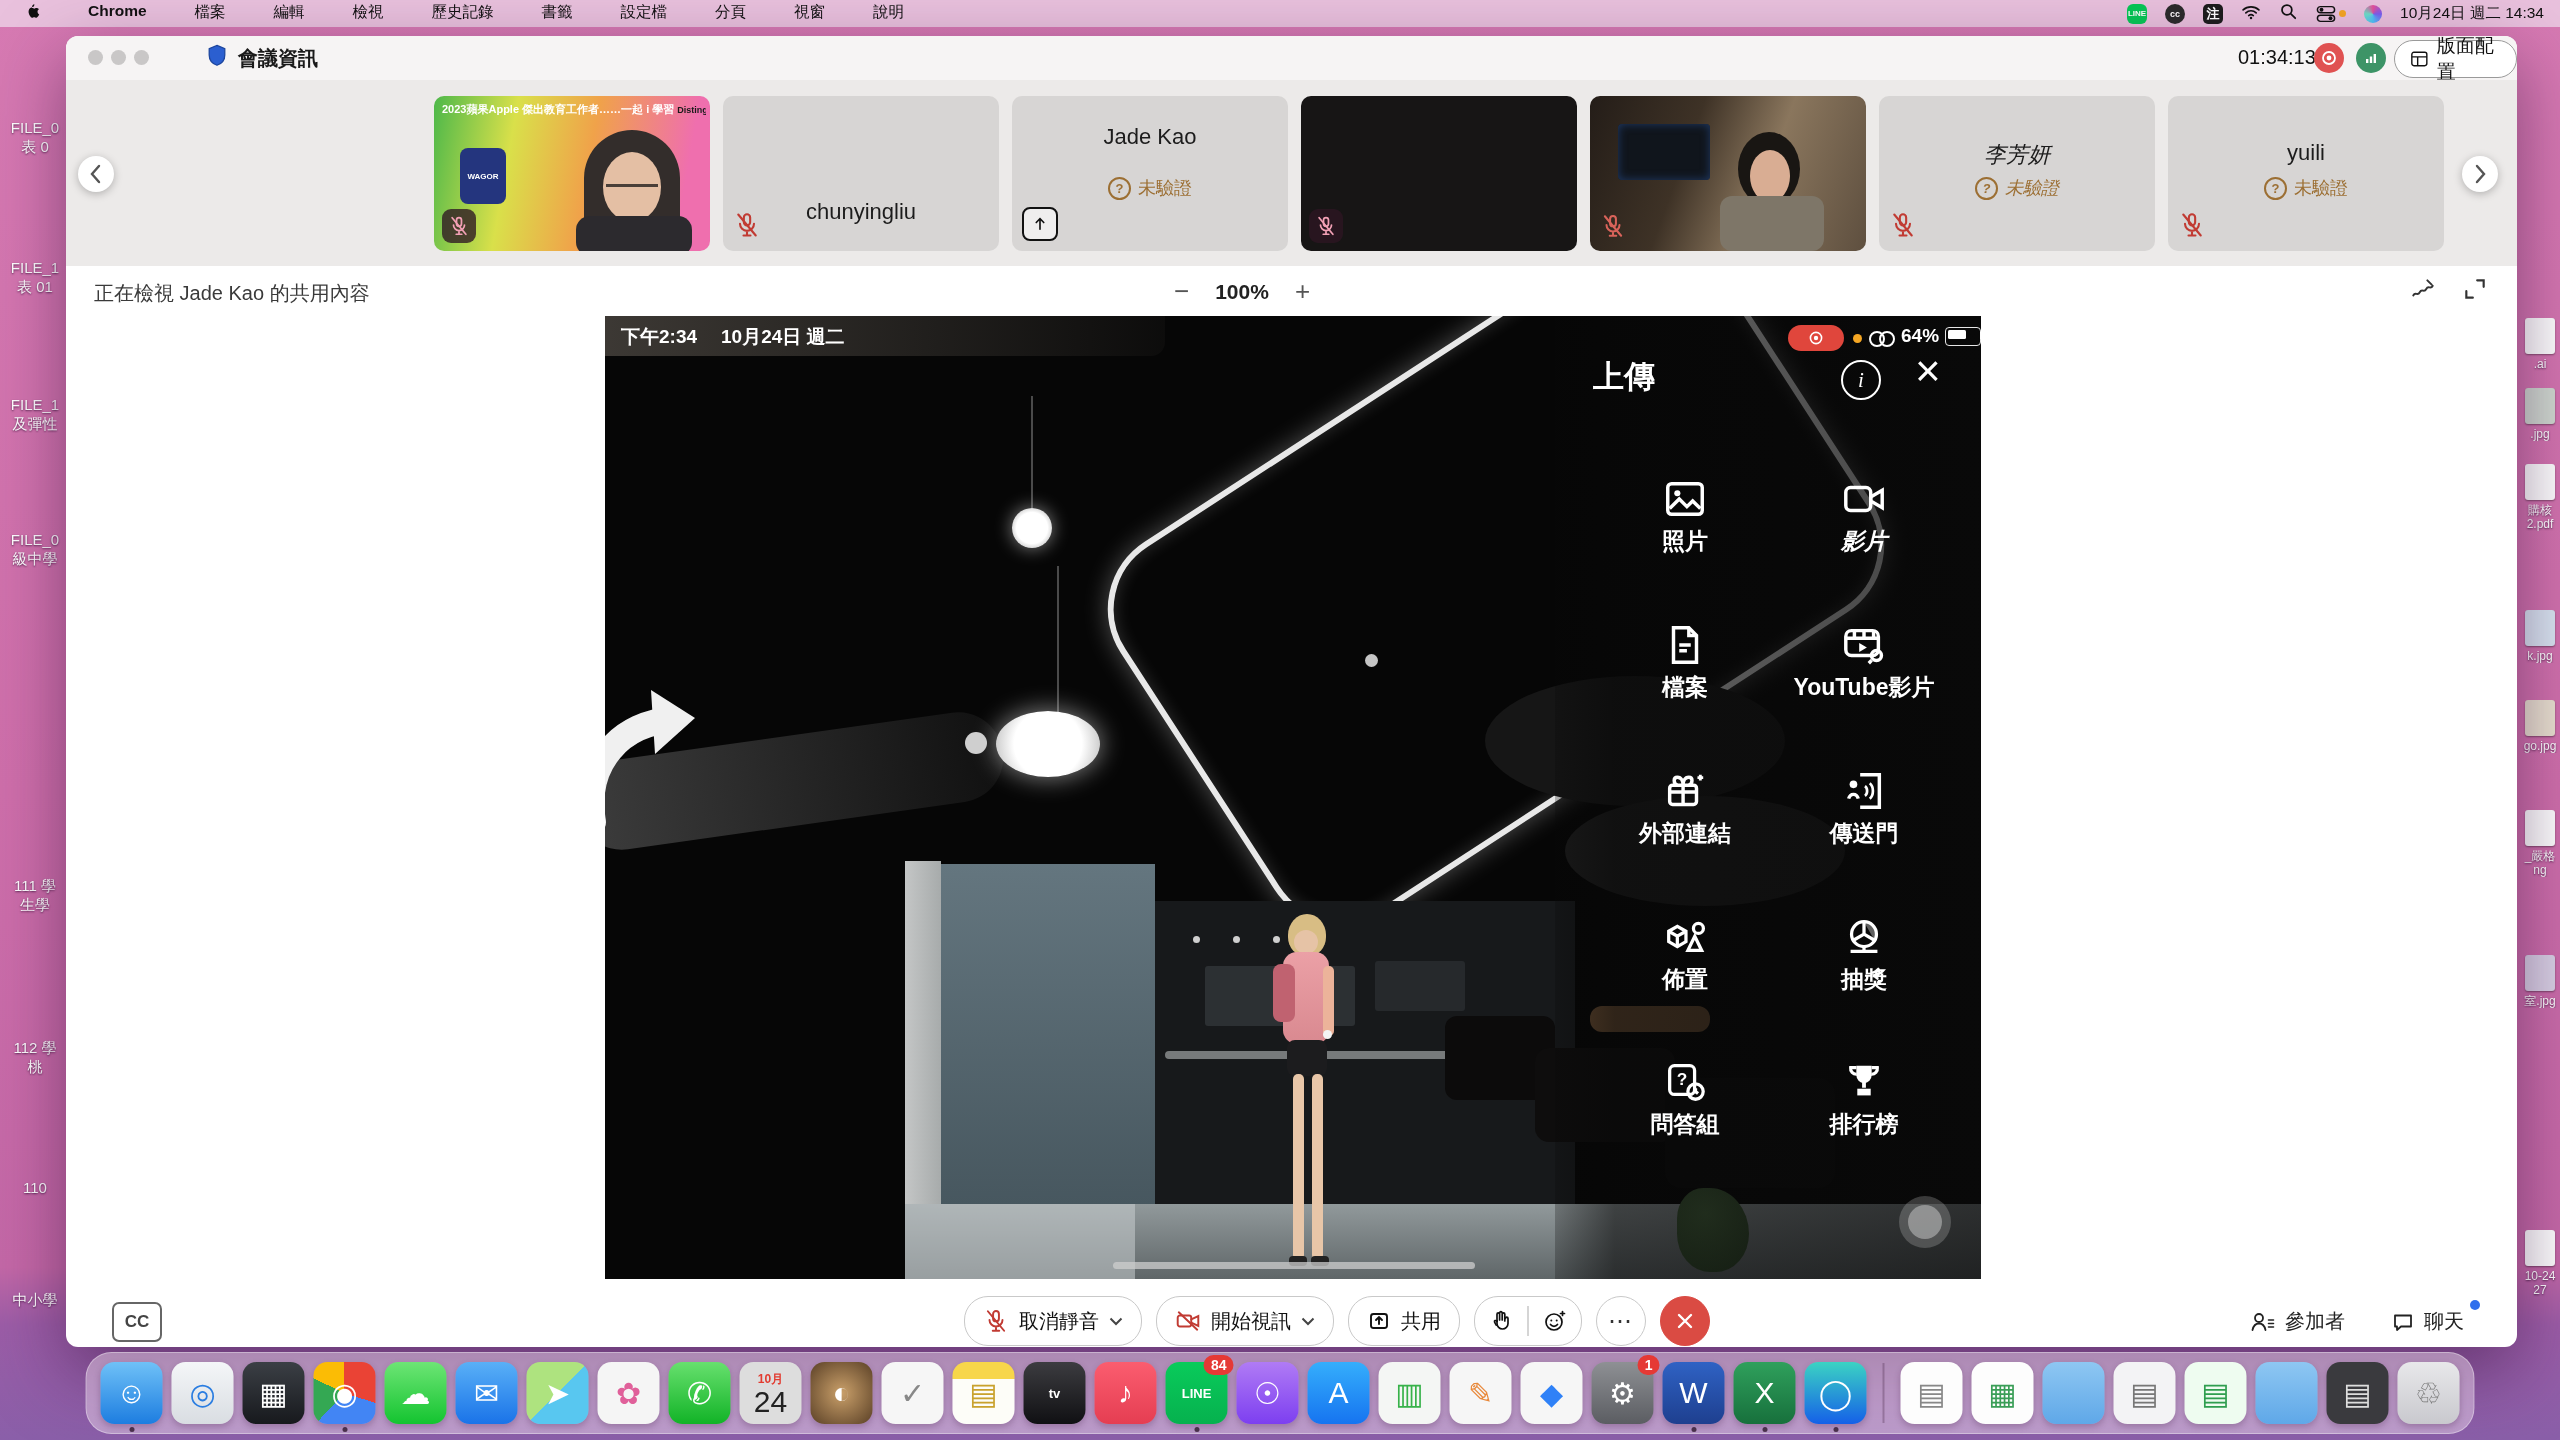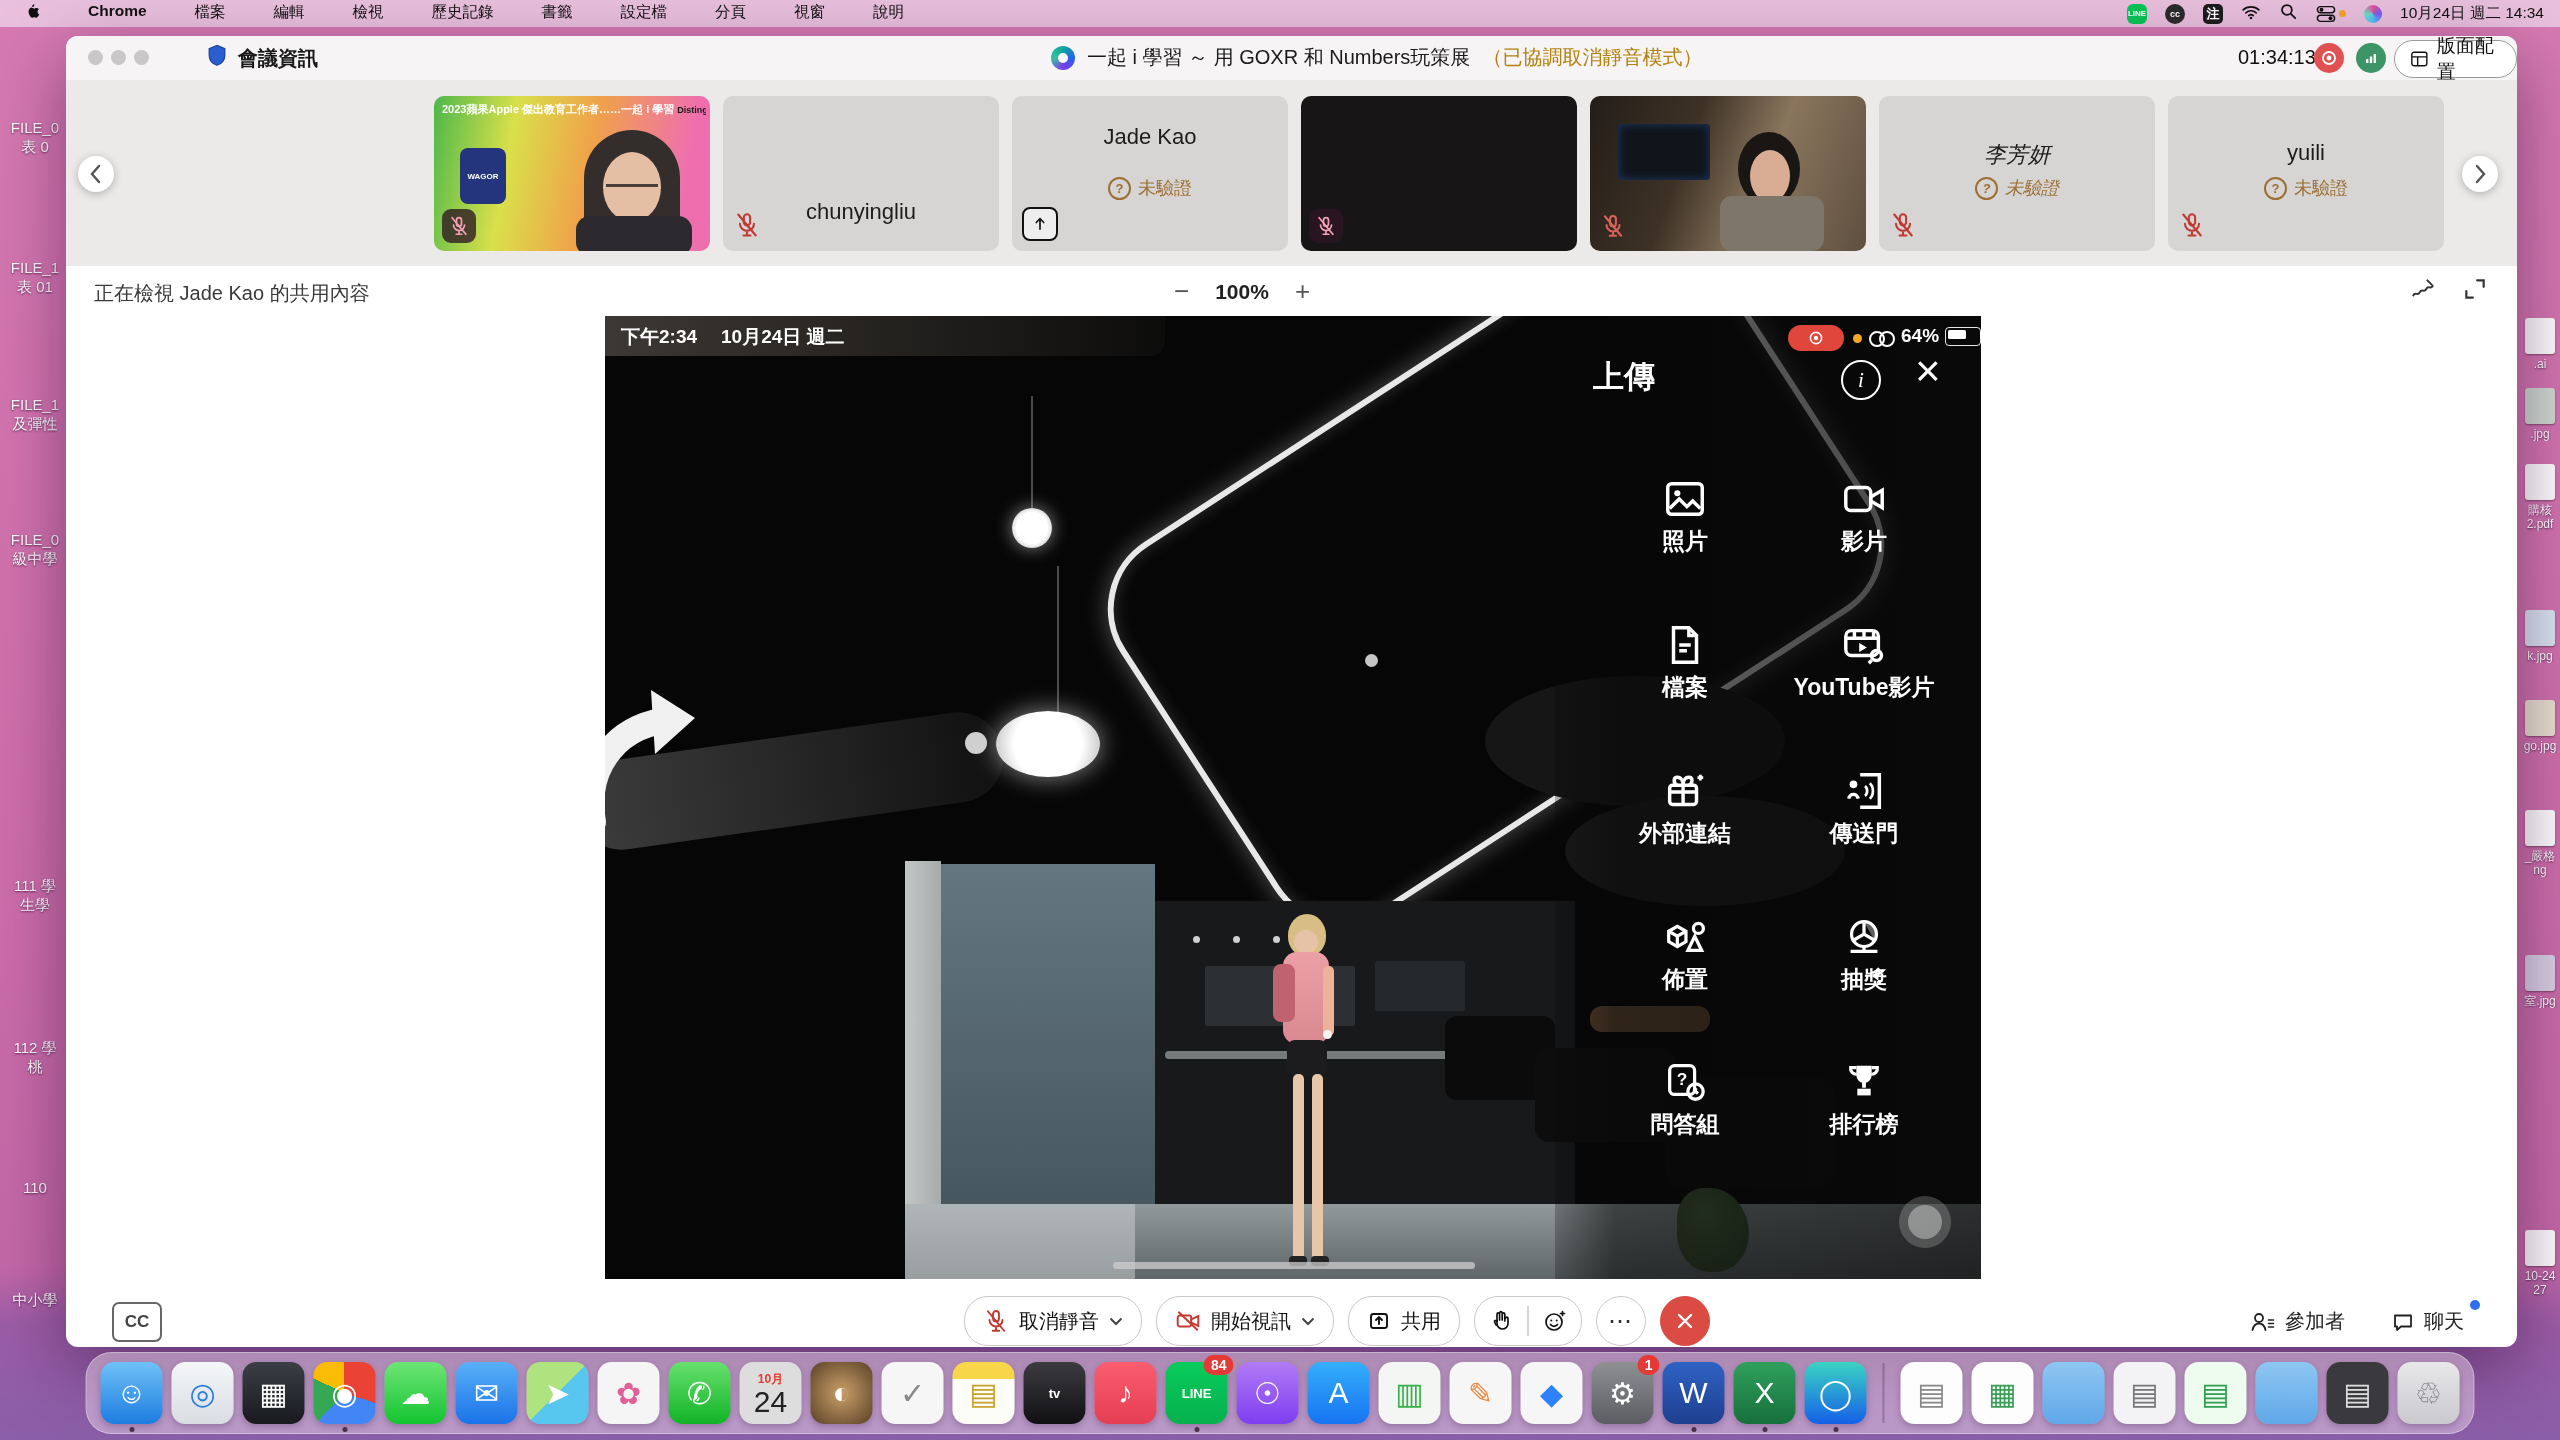--- a/index.html
+++ b/index.html
@@ -217,27 +217,20 @@
   <div id="titlebar" class="abs">
     <div class="abs tl" style="left:22px;"></div>
     <div class="abs tl" style="left:45px;"></div>
     <div class="abs tl" style="left:68px;"></div>
     <div class="abs wtitle" style="left:140px;top:8px;">
       <span><svg width="22" height="24" viewBox="0 0 24 26">
             <path d="M12 1.5l8.5 3.4v7c0 6-4.3 9.8-8.5 11.2C7.8 21.7 3.5 17.9 3.5 11.9v-7z" fill="#2b5fd0" stroke="#1d469e" stroke-width="1.4"></path>
           </svg></span>
       <span>會議資訊</span>
     </div>
-    <div class="abs wcenter" style="left:985px;top:8px;">
-      <span style="width:24px;height:24px;border-radius:50%;background:conic-gradient(#0ea5a0,#2563eb,#7c3aed,#34c3a0,#0ea5a0);display:inline-block;position:relative;">
-          <span style="position:absolute;left:7px;top:7px;width:10px;height:10px;border-radius:50%;background:#fff;"></span>
-        </span>
-      <span>一起 i 學習 ～ 用 GOXR 和 Numbers玩策展</span>
-      <span class="mode-txt">（已協調取消靜音模式）</span>
-    </div>
     <span class="abs timer" style="left:2172px;top:10px;">01:34:13</span>
     <span class="abs dotic" style="left:2248px;top:7px;background:#e05252;">
         <svg width="16" height="16" viewBox="0 0 16 16">
           <circle cx="8" cy="8" r="6" fill="none" stroke="#fff" stroke-width="1.8"></circle>
           <circle cx="8" cy="8" r="2.4" fill="#fff"></circle>
         </svg>
       </span>
     <span class="abs dotic" style="left:2290px;top:7px;background:#3d9467;">
         <svg width="14" height="14" viewBox="0 0 14 14">
           <rect x="2" y="8" width="2.4" height="4" fill="#fff"></rect>
@@ -424,21 +417,21 @@
       <span style="position:absolute;left:360px;top:30px;color:#fff;font-size:44px;font-weight:300;">×</span>
 
       <div class="upcell" style="left:40px;top:160px;">
         <svg width="46" height="46" viewBox="0 0 24 24" fill="none" stroke="#fff" stroke-width="1.8">
             <rect x="3" y="4" width="18" height="16" rx="2"></rect>
             <circle cx="8" cy="9" r="1.6" fill="#fff" stroke="none"></circle>
             <path d="M4 17l5-5 4 4 3-3 4 4"></path>
           </svg>
         <div class="uplabel">照片</div>
       </div>
-      <div class="upcell" style="left:219px;top:160px;">
+      <div class="upcell" style="left:219px;top:160px;font-style:italic;">
         <svg width="46" height="46" viewBox="0 0 24 24" fill="none" stroke="#fff" stroke-width="1.8">
             <rect x="2.5" y="6" width="13" height="12" rx="2.5"></rect>
             <path d="M15.5 11l6-3.5v9l-6-3.5z"></path>
           </svg>
         <div class="uplabel">影片</div>
       </div>
 
       <div class="upcell" style="left:40px;top:306px;">
         <svg width="46" height="46" viewBox="0 0 24 24" fill="none" stroke="#fff" stroke-width="1.8">
             <path d="M6 3h8l4 4v14H6z"></path>

